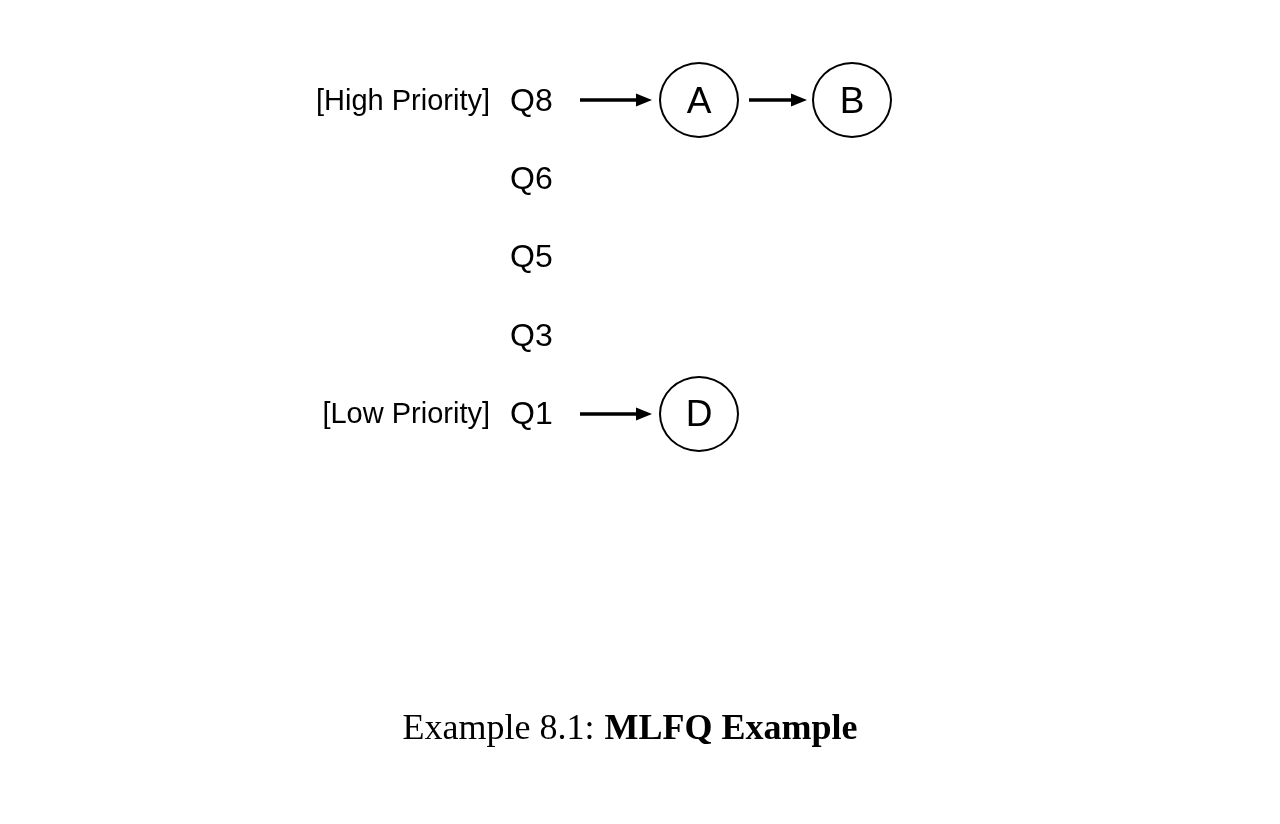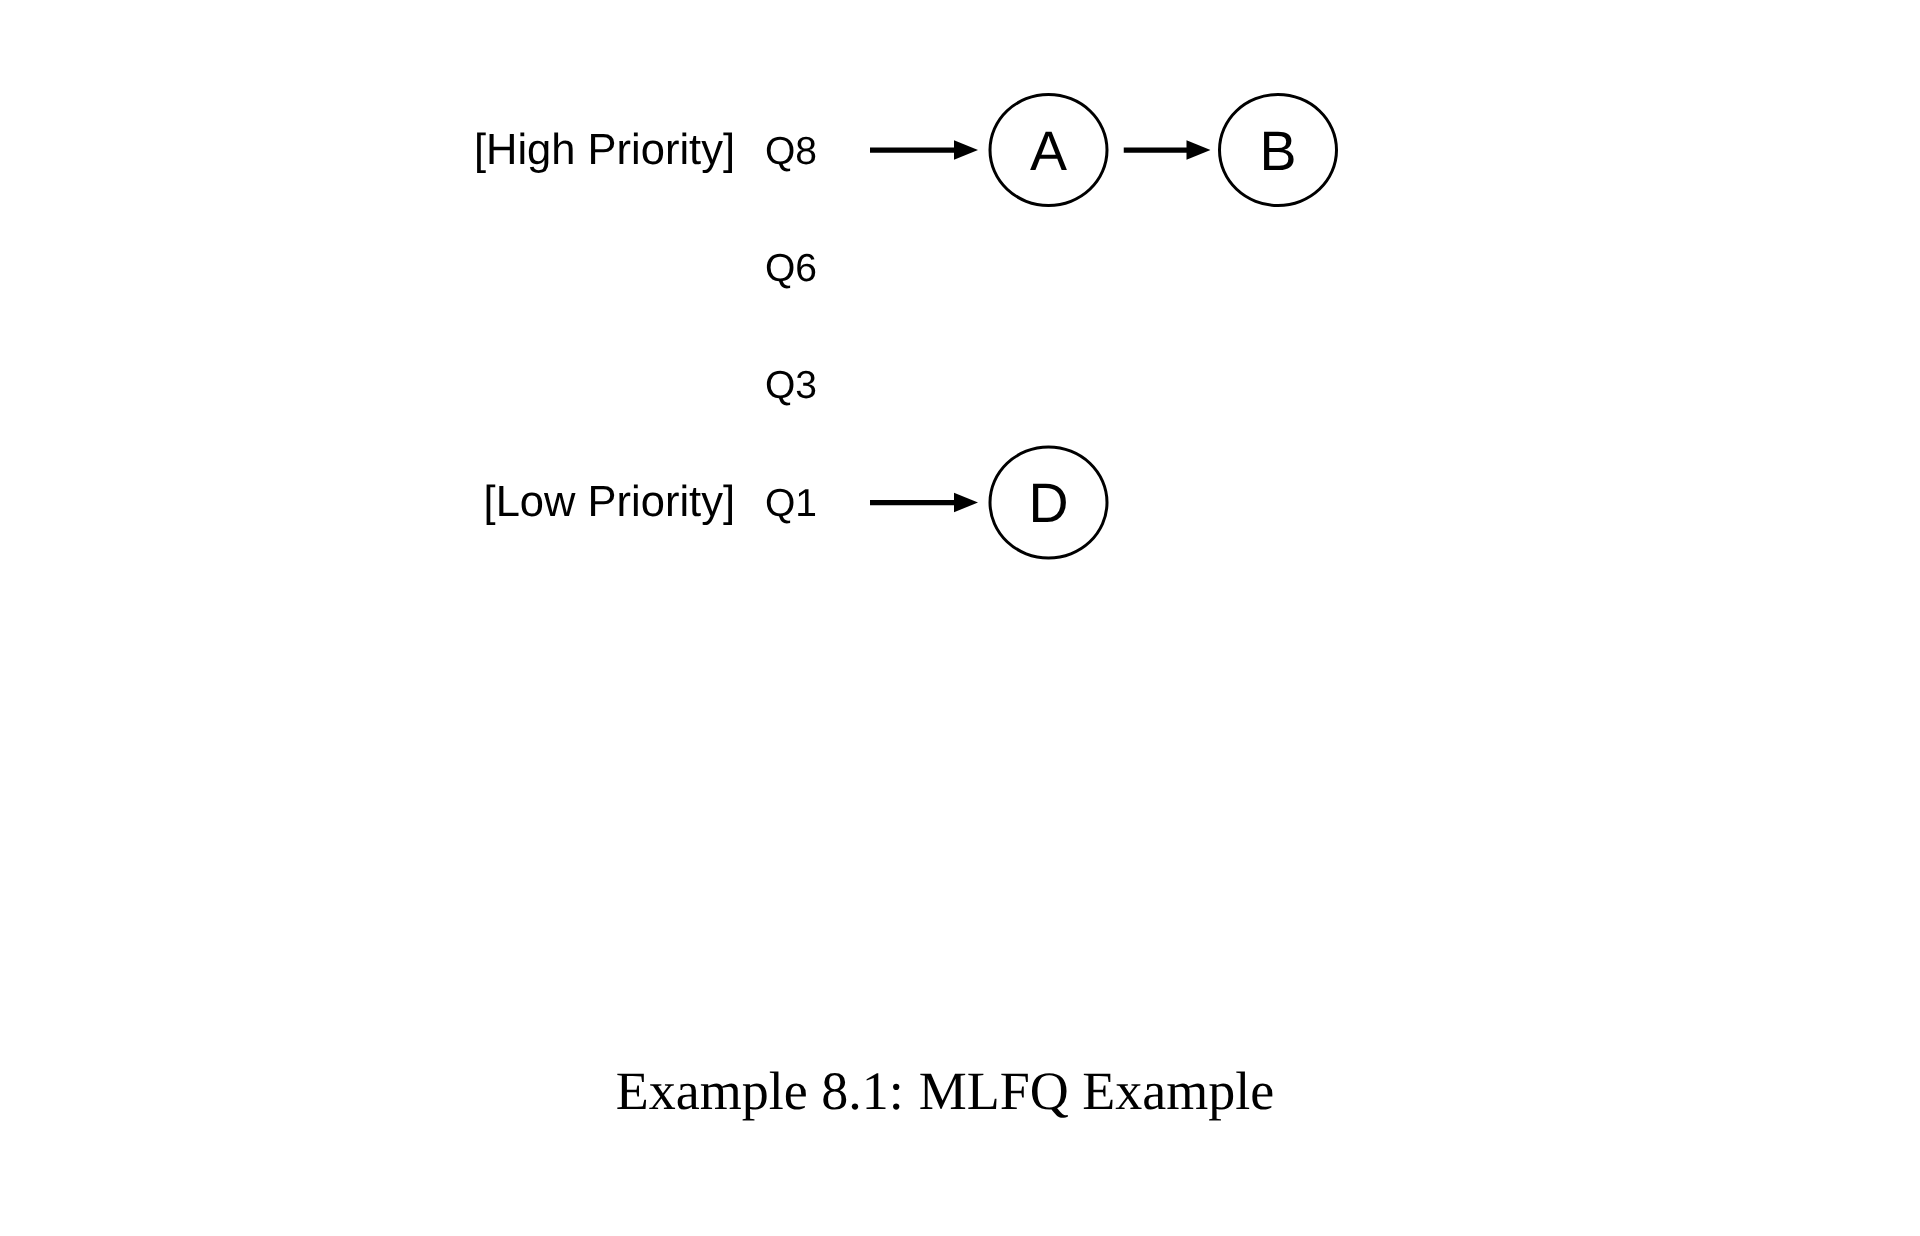--- a/index.html
+++ b/index.html
@@ -34,21 +34,21 @@
     flex: 0 0 195px;
     text-align: right;
     font-size: 29px;
     color: var(--ink);
     white-space: nowrap;
   }
   .qlabel {
     margin-left: 20px;
     width: 62px;
     flex: 0 0 62px;
-    font-size: 26px;
+    font-size: 32px;
     color: var(--ink);
     white-space: nowrap;
   }
   .chain {
     display: flex;
     align-items: center;
     margin-left: 8px;
   }
   .arrow { display: block; }
   .arrow line { stroke: var(--ink); stroke-width: 3.5; }
@@ -74,21 +74,21 @@
     position: absolute;
     top: 706px; left: 0;
     width: 1280px;
     padding-right: 20px;
     text-align: center;
     font-family: "Liberation Serif", serif;
     font-size: 36px;
     color: var(--ink);
     white-space: nowrap;
   }
-  .caption .caption-title { font-weight: normal; margin-left: 0.28em; }
+  .caption .caption-title { font-weight: bold; margin-left: 0.28em; }
 </style>
 </head>
 <body>
 
 <div class="page">
 
   <div class="rows" id="rows">
   <div class="row">
     <span class="side-label">[High Priority]</span>
     <span class="qlabel">Q8</span>
@@ -113,20 +113,25 @@
 </span>
   </div>
 
 
   <div class="row">
     <span class="side-label"></span>
     <span class="qlabel">Q6</span>
     <span class="chain"></span>
   </div>
 
+  <div class="row">
+    <span class="side-label"></span>
+    <span class="qlabel">Q5</span>
+    <span class="chain"></span>
+  </div>
 
 
   <div class="row">
     <span class="side-label"></span>
     <span class="qlabel">Q3</span>
     <span class="chain"></span>
   </div>
 
 
   <div class="row">

